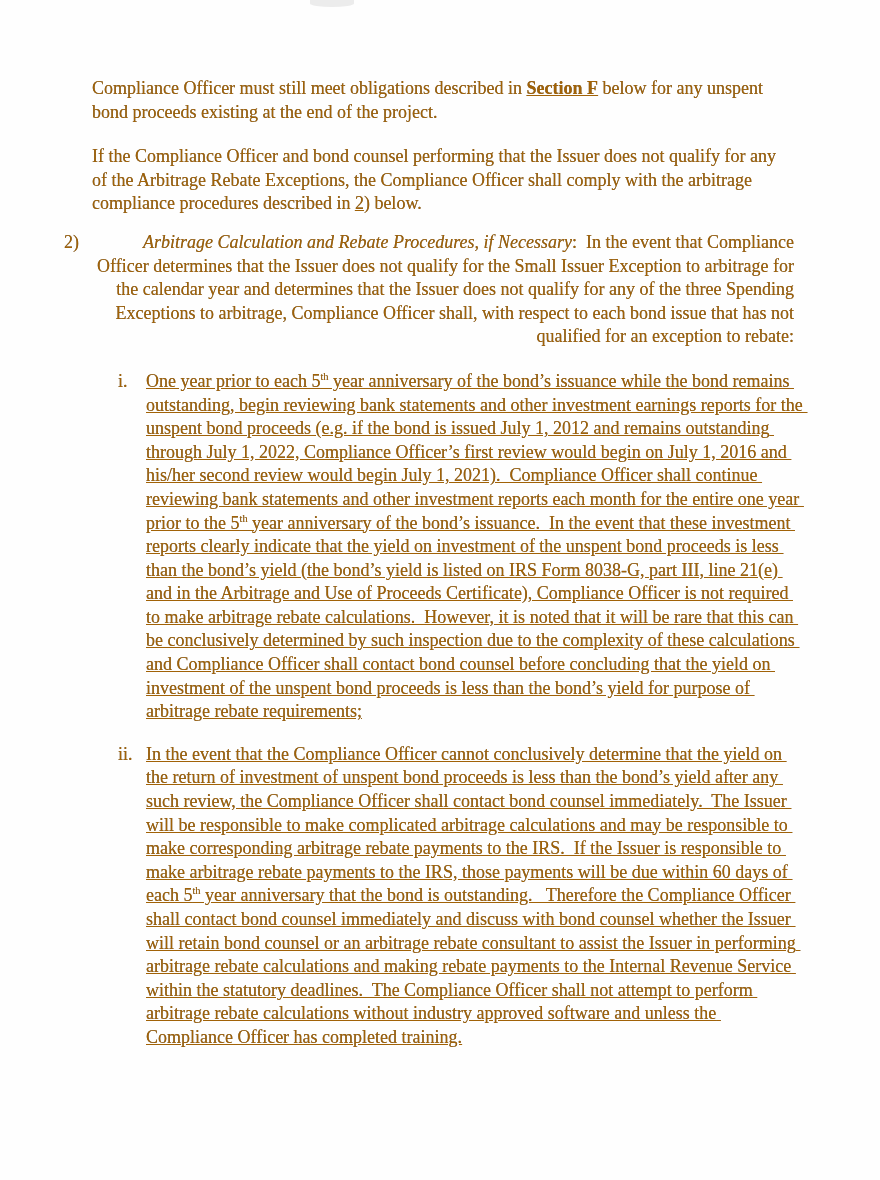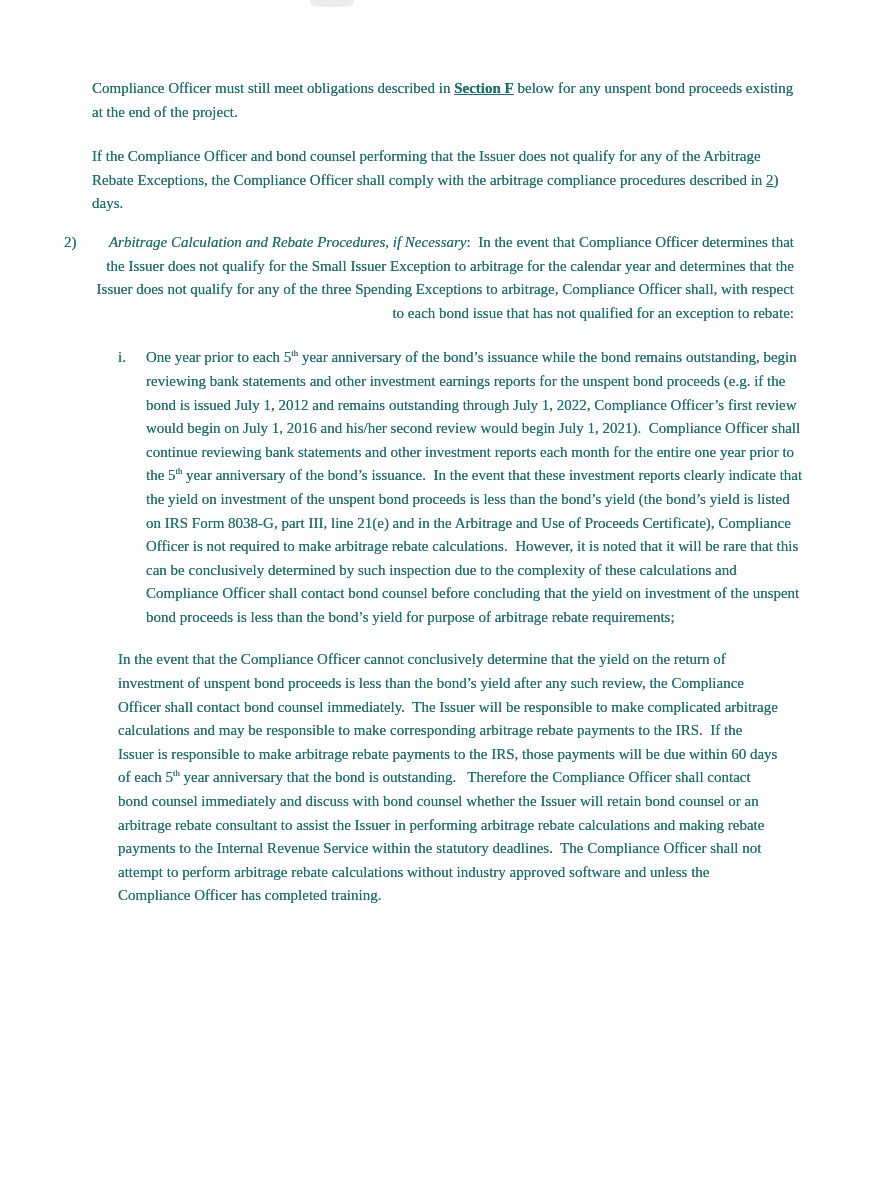--- a/index.html
+++ b/index.html
@@ -6,23 +6,23 @@
     margin: 0;
     padding: 0;
     background: #ffffff;
   }
   .page {
     position: relative;
     width: 880px;
     height: 1180px;
     background: #fefefe;
     font-family: "Liberation Serif", "DejaVu Serif", serif;
-    font-size: 15px;
+    font-size: 18px;
     line-height: 23.6px;
-    color: #0f766e;
+    color: #a16207;
     overflow: hidden;
     text-shadow: 0 0 0.5px rgba(0,0,0,0.55);
   }
   .content {
     position: absolute;
     top: 77px;
     left: 0;
   }
   .para {
     margin: 0 0 21px 92px;
@@ -49,20 +49,21 @@
     display: flex;
     margin: 0 0 19px 118px;
   }
   .roman-item .marker {
     flex: none;
     width: 28px;
   }
   .roman-item .ibody {
     width: 660px;
     white-space: pre-wrap;
+    text-decoration: underline;
   }
   sup {
     font-size: 0.58em;
     line-height: 0;
     vertical-align: super;
   }
   .artifact {
     position: absolute;
     top: 0;
     left: 310px;
@@ -75,30 +76,31 @@
 </head>
 <body>
 
 <div class="page">
   <div class="artifact"></div>
 
   <div class="content">
 
     <p class="para"><span>Compliance Officer must still meet obligations described in </span><span style="font-weight: bold; text-decoration: underline;">Section F</span><span> below for any unspent bond proceeds existing at the end of the project.</span></p>
 
-    <p class="para para2"><span>If the Compliance Officer and bond counsel performing that the Issuer does not qualify for any of the Arbitrage Rebate Exceptions, the Compliance Officer shall comply with the arbitrage compliance procedures described in </span><span style="text-decoration: underline;">2</span><span>) days.</span></p>
+    <p class="para para2"><span>If the Compliance Officer and bond counsel performing that the Issuer does not qualify for any of the Arbitrage Rebate Exceptions, the Compliance Officer shall comply with the arbitrage compliance procedures described in </span><span style="text-decoration: underline;">2</span><span>) below.</span></p>
 
     <div class="numbered">
       <span class="marker">2)</span>
       <div class="nbody"><span style="font-style: italic;">Arbitrage Calculation and Rebate Procedures, if Necessary</span><span>:  In the event that Compliance Officer determines that the Issuer does not qualify for the Small Issuer Exception to arbitrage for the calendar year and determines that the Issuer does not qualify for any of the three Spending Exceptions to arbitrage, Compliance Officer shall, with respect to each bond issue that has not qualified for an exception to rebate:</span></div>
     </div>
 
     <div class="roman-item">
       <span class="marker">i.</span>
       <div class="ibody"><span>One year prior to each 5</span><sup>th</sup><span> year anniversary of the bond’s issuance while the bond remains outstanding, begin reviewing bank statements and other investment earnings reports for the unspent bond proceeds (e.g. if the bond is issued July 1, 2012 and remains outstanding through July 1, 2022, Compliance Officer’s first review would begin on July 1, 2016 and his/her second review would begin July 1, 2021).  Compliance Officer shall continue reviewing bank statements and other investment reports each month for the entire one year prior to the 5</span><sup>th</sup><span> year anniversary of the bond’s issuance.  In the event that these investment reports clearly indicate that the yield on investment of the unspent bond proceeds is less than the bond’s yield (the bond’s yield is listed on IRS Form 8038-G, part III, line 21(e) and in the Arbitrage and Use of Proceeds Certificate), Compliance Officer is not required to make arbitrage rebate calculations.  However, it is noted that it will be rare that this can be conclusively determined by such inspection due to the complexity of these calculations and Compliance Officer shall contact bond counsel before concluding that the yield on investment of the unspent bond proceeds is less than the bond’s yield for purpose of arbitrage rebate requirements;</span></div>
     </div>
 
     <div class="roman-item">
+      <span class="marker">ii.</span>
       <div class="ibody"><span>In the event that the Compliance Officer cannot conclusively determine that the yield on the return of investment of unspent bond proceeds is less than the bond’s yield after any such review, the Compliance Officer shall contact bond counsel immediately.  The Issuer will be responsible to make complicated arbitrage calculations and may be responsible to make corresponding arbitrage rebate payments to the IRS.  If the Issuer is responsible to make arbitrage rebate payments to the IRS, those payments will be due within 60 days of each 5</span><sup>th</sup><span> year anniversary that the bond is outstanding.   Therefore the Compliance Officer shall contact bond counsel immediately and discuss with bond counsel whether the Issuer will retain bond counsel or an arbitrage rebate consultant to assist the Issuer in performing arbitrage rebate calculations and making rebate payments to the Internal Revenue Service within the statutory deadlines.  The Compliance Officer shall not attempt to perform arbitrage rebate calculations without industry approved software and unless the Compliance Officer has completed training.</span></div>
     </div>
 
   </div>
 </div>
 
 </body></html>

